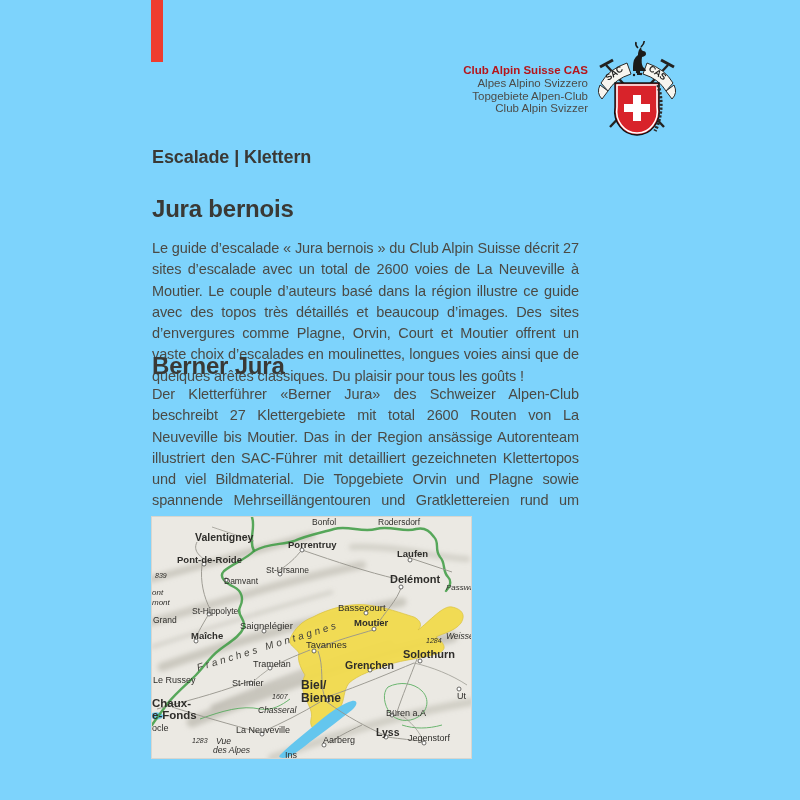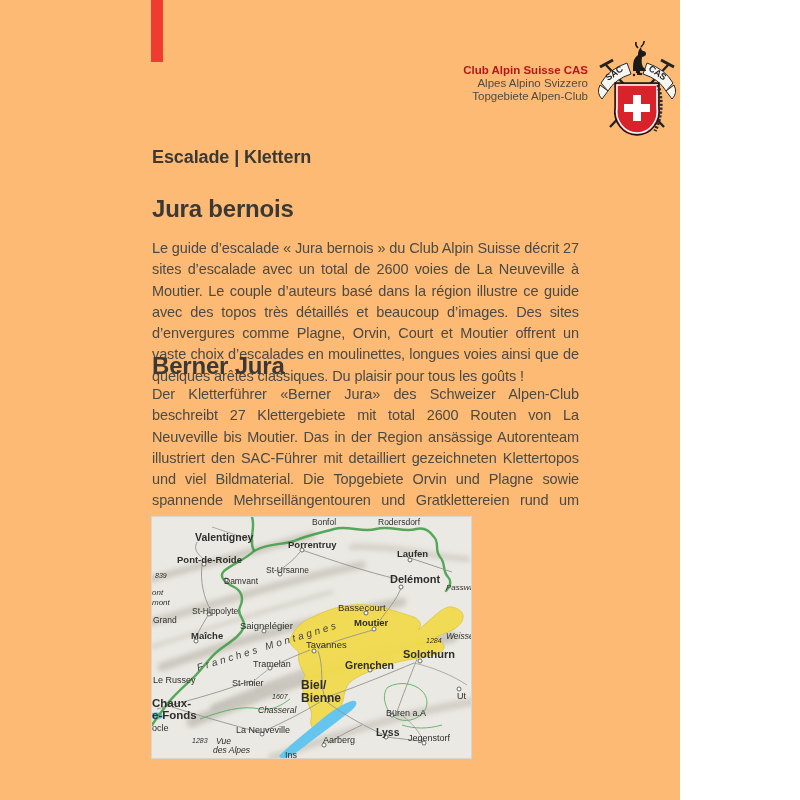--- a/index.html
+++ b/index.html
@@ -1,17 +1,17 @@
 <!DOCTYPE html>
 <html><head>
 <meta charset="utf-8">
 <style>
   html,body{margin:0;padding:0;background:#ffffff;}
   .page{
-    position:relative;width:680px;height:800px;background:#fdba74;
+    position:relative;width:800px;height:800px;background:#7dd3fc;
     font-family:"Liberation Sans","DejaVu Sans",sans-serif;overflow:hidden;
   }
   .accent-bar{position:absolute;left:151px;top:0;width:12px;height:62px;}
   .brand-text{
     position:absolute;left:368px;top:64px;width:220px;text-align:right;
     font-size:11.5px;line-height:12.8px;color:#4c4b48;
   }
   .brand-text .primary{font-weight:bold;}
   .crest{position:absolute;left:596px;top:41px;width:82px;height:104px;}
   .category{
@@ -39,20 +39,21 @@
 <body>
 
 <div class="page">
 
   <div class="accent-bar" style="background: rgb(238, 60, 46);"></div>
 
   <div class="brand-text">
     <div class="primary" style="color: rgb(181, 22, 27);">Club Alpin Suisse CAS</div>
     <div>Alpes Alpino Svizzero</div>
     <div>Topgebiete Alpen-Club</div>
+    <div>Club Alpin Svizzer</div>
   </div>
 
   <svg class="crest" viewBox="0 0 82 104">
 
     <g stroke="#232220" stroke-width="2.4">
       <line x1="10" y1="24" x2="68" y2="86"></line>
       <line x1="72" y1="24" x2="14" y2="86"></line>
       <path d="M4,26 L17,19" stroke-width="3"></path>
       <path d="M78,26 L65,19" stroke-width="3"></path>
     </g>

